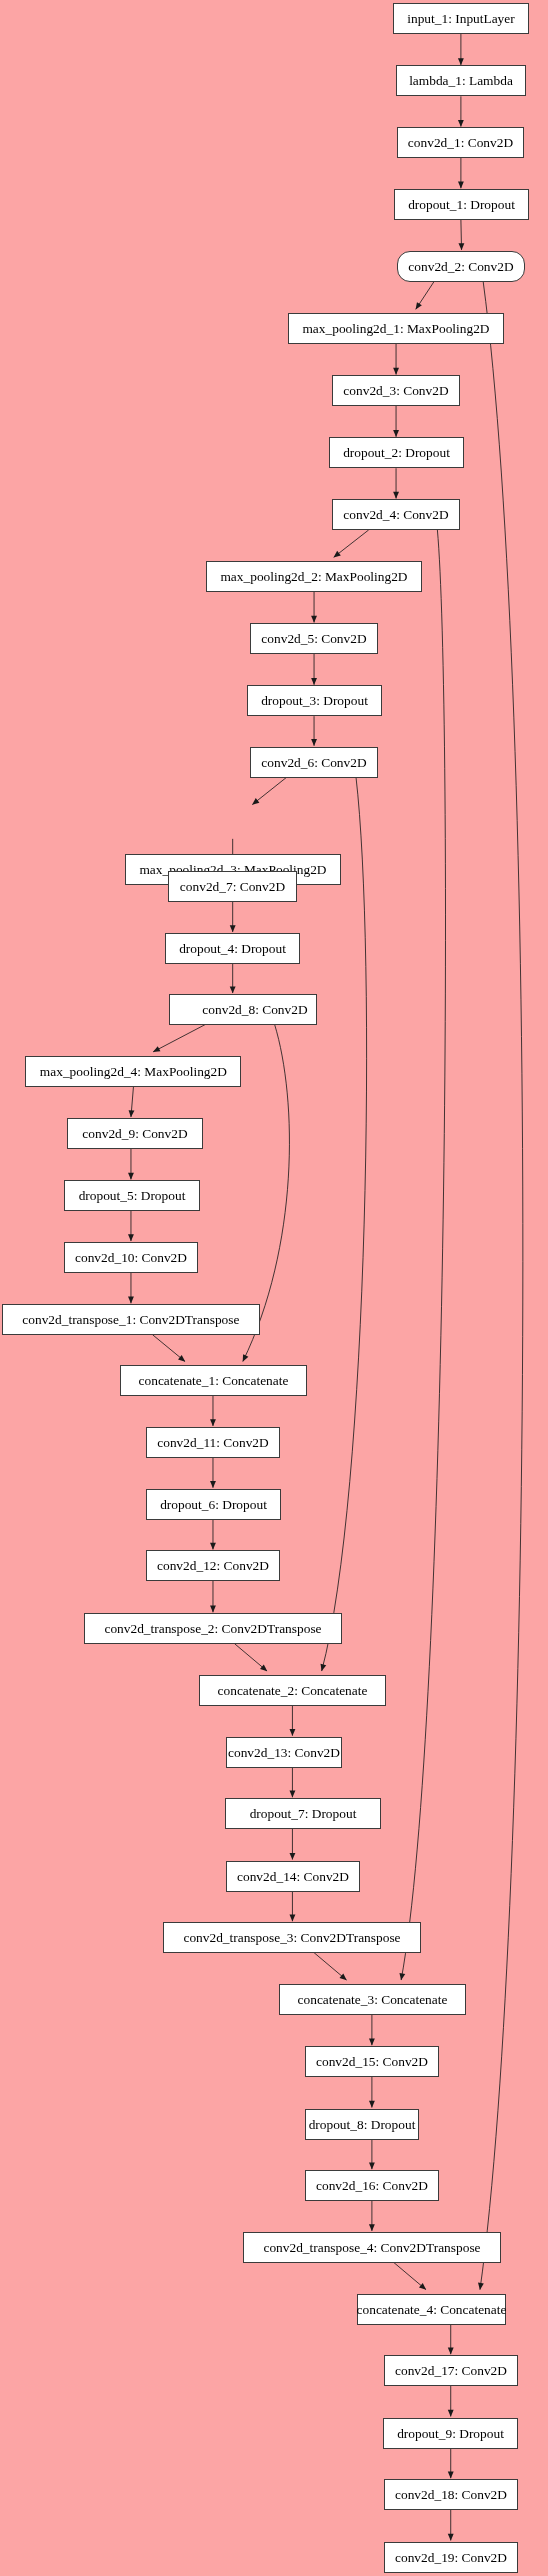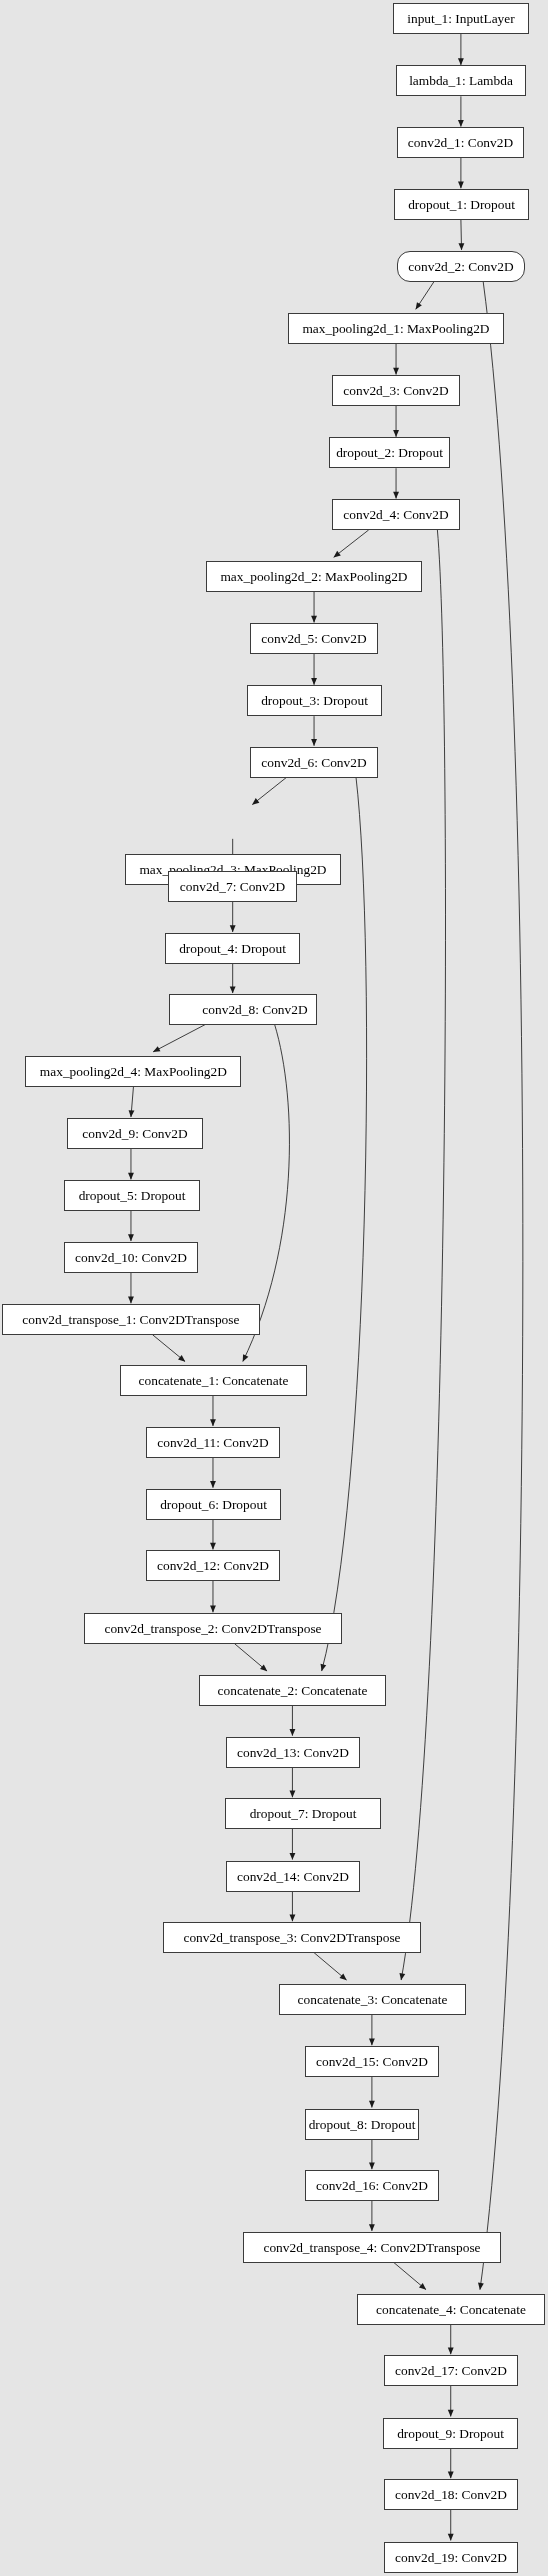--- a/index.html
+++ b/index.html
@@ -4,21 +4,21 @@
 <style>
   html, body {
     margin: 0;
     padding: 0;
     background: #ffffff;
   }
   #canvas {
     position: relative;
     width: 548px;
     height: 2576px;
-    background: #e5e5e5;
+    background: #fca5a5;
     overflow: hidden;
     font-family: "Liberation Serif", "DejaVu Serif", serif;
   }
   #edges-layer {
     position: absolute;
     left: 0;
     top: 0;
   }
   .node {
     position: absolute;
@@ -99,50 +99,50 @@
       </g>
   </svg>
   <div id="nodes-layer">
       <div class="node" style="left: 393px; top: 3.2px; width: 136px;">input_1: InputLayer</div>
       <div class="node" style="left: 396px; top: 65px; width: 130px;">lambda_1: Lambda</div>
       <div class="node" style="left: 397px; top: 127px; width: 127px;">conv2d_1: Conv2D</div>
       <div class="node" style="left: 394px; top: 189px; width: 135px;">dropout_1: Dropout</div>
       <div class="node" style="left: 397px; top: 251px; width: 128px; border-radius: 13px;">conv2d_2: Conv2D</div>
       <div class="node" style="left: 288px; top: 313px; width: 216px;">max_pooling2d_1: MaxPooling2D</div>
       <div class="node" style="left: 332px; top: 375px; width: 128px;">conv2d_3: Conv2D</div>
-      <div class="node" style="left: 329px; top: 437px; width: 121px;">dropout_2: Dropout</div>
+      <div class="node" style="left: 329px; top: 437px; width: 135px;">dropout_2: Dropout</div>
       <div class="node" style="left: 332px; top: 499px; width: 128px;">conv2d_4: Conv2D</div>
       <div class="node" style="left: 206px; top: 561px; width: 216px;">max_pooling2d_2: MaxPooling2D</div>
       <div class="node" style="left: 250px; top: 623px; width: 128px;">conv2d_5: Conv2D</div>
       <div class="node" style="left: 247px; top: 685px; width: 135px;">dropout_3: Dropout</div>
       <div class="node" style="left: 250px; top: 747px; width: 128px;">conv2d_6: Conv2D</div>
       <div class="node" style="left: 125px; top: 808px; width: 216px; margin-top: 46px;">max_pooling2d_3: MaxPooling2D</div>
       <div class="node" style="left: 168px; top: 871px; width: 129px;">conv2d_7: Conv2D</div>
       <div class="node" style="left: 165px; top: 933px; width: 135px;">dropout_4: Dropout</div>
       <div class="node" style="left: 169px; top: 994px; width: 148px; padding-left: 24px;">conv2d_8: Conv2D</div>
       <div class="node" style="left: 25.4px; top: 1056px; width: 216px;">max_pooling2d_4: MaxPooling2D</div>
       <div class="node" style="left: 67px; top: 1118px; width: 136px;">conv2d_9: Conv2D</div>
       <div class="node" style="left: 64px; top: 1180px; width: 136px;">dropout_5: Dropout</div>
       <div class="node" style="left: 64px; top: 1242px; width: 134px;">conv2d_10: Conv2D</div>
       <div class="node" style="left: 1.9px; top: 1304px; width: 258px;">conv2d_transpose_1: Conv2DTranspose</div>
       <div class="node" style="left: 120px; top: 1365px; width: 187px;">concatenate_1: Concatenate</div>
       <div class="node" style="left: 146px; top: 1427px; width: 134px;">conv2d_11: Conv2D</div>
       <div class="node" style="left: 146px; top: 1489px; width: 135px;">dropout_6: Dropout</div>
       <div class="node" style="left: 146px; top: 1550px; width: 134px;">conv2d_12: Conv2D</div>
       <div class="node" style="left: 84px; top: 1613px; width: 258px;">conv2d_transpose_2: Conv2DTranspose</div>
       <div class="node" style="left: 199px; top: 1675px; width: 187px;">concatenate_2: Concatenate</div>
-      <div class="node" style="left: 226px; top: 1737px; width: 134px;">conv2d_13: Conv2D</div>
+      <div class="node" style="left: 226px; top: 1737px; width: 116px;">conv2d_13: Conv2D</div>
       <div class="node" style="left: 225px; top: 1798px; width: 156px;">dropout_7: Dropout</div>
       <div class="node" style="left: 226px; top: 1861px; width: 134px;">conv2d_14: Conv2D</div>
       <div class="node" style="left: 163px; top: 1922px; width: 258px;">conv2d_transpose_3: Conv2DTranspose</div>
       <div class="node" style="left: 279px; top: 1984px; width: 187px;">concatenate_3: Concatenate</div>
       <div class="node" style="left: 305px; top: 2046px; width: 134px;">conv2d_15: Conv2D</div>
       <div class="node" style="left: 305px; top: 2109px; width: 114px;">dropout_8: Dropout</div>
       <div class="node" style="left: 305px; top: 2170px; width: 134px;">conv2d_16: Conv2D</div>
       <div class="node" style="left: 243px; top: 2232px; width: 258px;">conv2d_transpose_4: Conv2DTranspose</div>
-      <div class="node" style="left: 357px; top: 2294px; width: 188px;">concatenate_4: Concatenate</div>
+      <div class="node" style="left: 357px; top: 2294px; width: 149px;">concatenate_4: Concatenate</div>
       <div class="node" style="left: 384px; top: 2355px; width: 134px;">conv2d_17: Conv2D</div>
       <div class="node" style="left: 383px; top: 2418px; width: 135px;">dropout_9: Dropout</div>
       <div class="node" style="left: 384px; top: 2479px; width: 134px;">conv2d_18: Conv2D</div>
       <div class="node" style="left: 384px; top: 2542px; width: 134px;">conv2d_19: Conv2D</div>
     </div>
 </div>
 
 
 </body></html>

